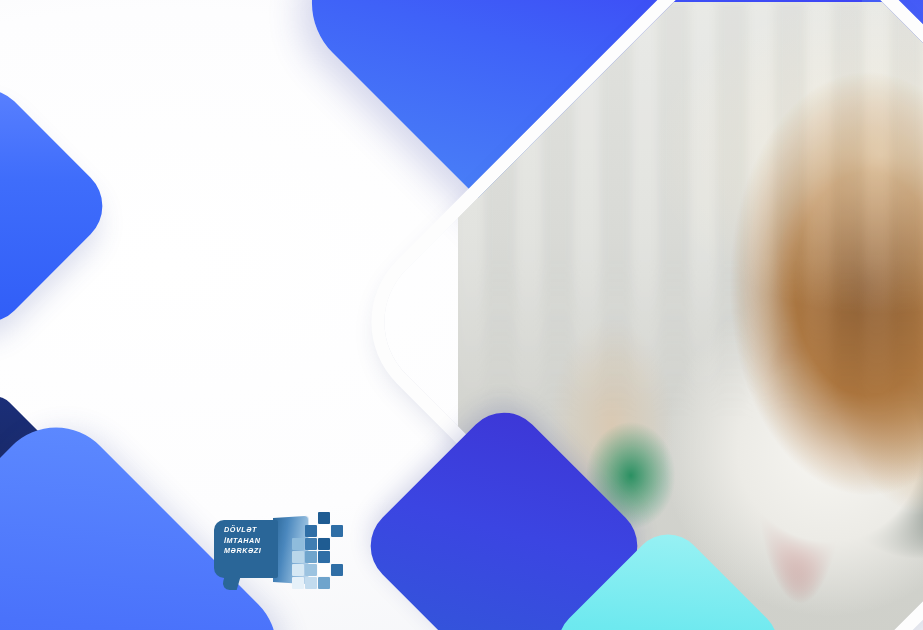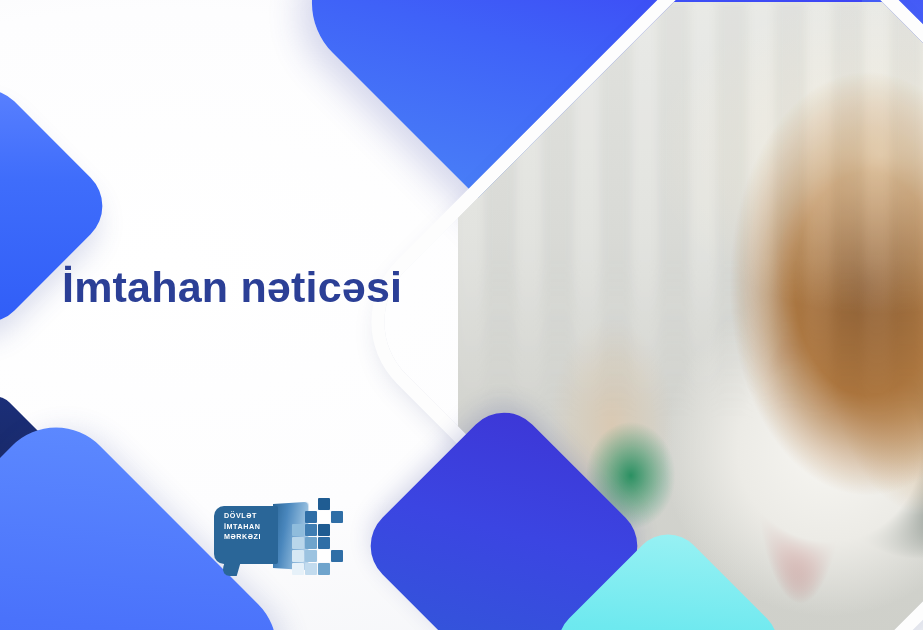--- a/index.html
+++ b/index.html
@@ -136,22 +136,22 @@
     font-weight:bold;
     letter-spacing:.2px;
     color:#2b3f96;
     white-space:nowrap;
     text-shadow:0 1px 0 rgba(255,255,255,.6);
   }
 
   
   .logo{
     position:absolute;
-    left:214px; top:496px;
-    width:128px; height:84px;
+    left:214px; top:510px;
+    width:128px; height:84px;font-style:italic;
   }
   .logo-bubble{
     position:absolute;
     left:0; top:10px;
     width:64px; height:58px;
     background:#2a6698;
     border-radius:10px 2px 2px 10px;
   }
   .logo-bubble:after{
     content:"";
@@ -206,21 +206,20 @@
   <div class="photo-wrap">
     <div class="photo-inner">
       <div class="photo"></div>
       <div class="photo-bands"></div>
     </div>
   </div>
 
   <div class="diamond sh-indigo"></div>
   <div class="diamond sh-cyan"></div>
 
-  <h1 class="headline">İmtahan nəticəsi</h1>
 
   <div class="logo">
     <div class="logo-fan"></div>
     <div class="logo-bubble"></div>
     <div class="logo-text">
       <div>Dövlət</div>
       <div>İmtahan</div>
       <div>Mərkəzi</div>
     </div>
     <div class="logo-grid">

